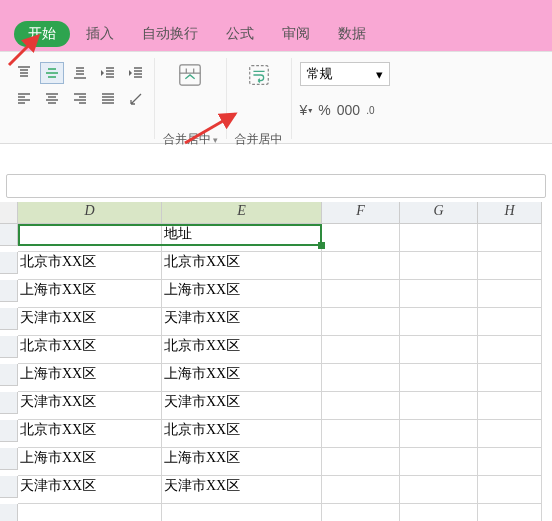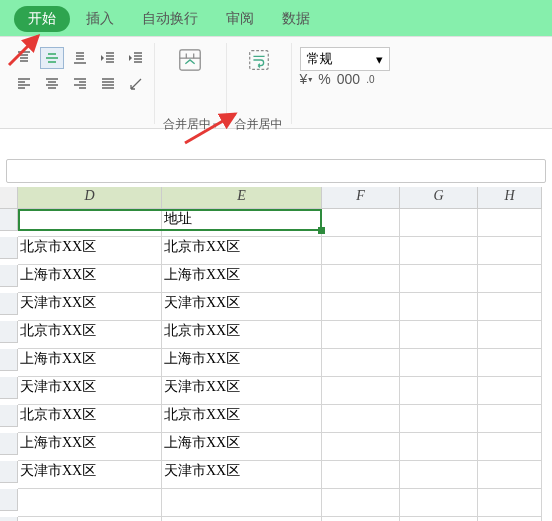--- a/index.html
+++ b/index.html
@@ -9,23 +9,23 @@
     background: #fff;
     width: 552px;
     height: 521px;
     overflow: hidden;
     position: relative;
   }
   
   .tab-bar {
     display: flex;
     align-items: center;
-    padding: 6px 10px 4px 14px;
+    padding: 21px 10px 4px 14px;
     gap: 0;
-    background: #86efac;
+    background: #f9a8d4;
     border-bottom: 1px solid #e0e0e0;
   }
   .tab {
     padding: 4px 12px;
     color: #555;
     font-size: 14px;
     cursor: pointer;
     margin-right: 4px;
   }
   .tab.active {
@@ -67,21 +67,21 @@
     display: flex;
     flex-direction: column;
     align-items: center;
     justify-content: space-between;
     padding: 4px 8px 2px 8px;
     cursor: pointer;
   }
   .big-icon svg { width: 26px; height: 26px; }
   .group-label { font-size: 12px; color: #555; margin-top: 4px; display:flex; align-items:center; gap:2px;}
   .group-label .caret { font-size:9px; color:#888; }
-  .numfmt-group { padding: 4px 8px; display:flex; flex-direction:column; gap:0; }
+  .numfmt-group { padding: 4px 8px; display:flex; flex-direction:column; gap:16px; }
   .numfmt-select {
     border: 1px solid #c8c8c8;
     padding: 2px 6px;
     font-size: 13px;
     min-width: 90px;
     display:flex; justify-content:space-between; align-items:center;
     background:#fff;
     cursor:pointer;
   }
   .numfmt-row { display:flex; gap:6px; align-items:center; }
@@ -148,20 +148,21 @@
   .arrow svg { overflow:visible; }
   .col-h, .col-h * { font-style: italic; }
 </style>
 </head>
 <body>
 
 <div class="tab-bar">
   <div class="tab active">开始</div>
   <div class="tab">插入</div>
   <div class="tab">自动换行</div>
+  <div class="tab">公式</div>
   <div class="tab">审阅</div>
   <div class="tab">数据</div>
 </div>
 
 <div class="ribbon">
 
   <div class="ribbon-group">
     <div class="align-grid">
       <div class="align-row">
         <div class="icon-btn">

